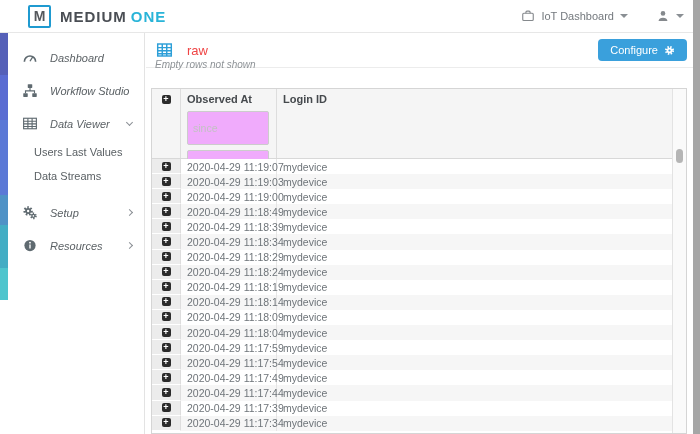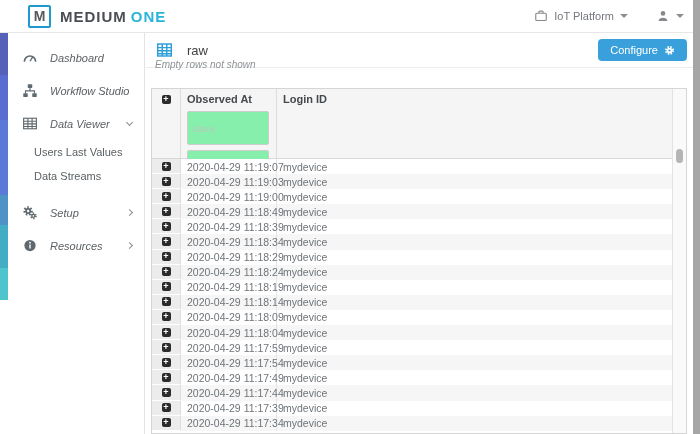--- a/index.html
+++ b/index.html
@@ -49,39 +49,39 @@
   .subnav { padding:0 0 8px 0; }
   .sub-item { height:24px; display:flex; align-items:center; padding-left:26px;
               font-size:11px; color:#5b6165; cursor:pointer; white-space:nowrap; }
 
   
   .main { position:absolute; left:146px; top:33px; width:547px; height:401px; background:#fff; }
   .panel-head { position:absolute; left:0; top:0; right:0; height:35px;
                 border-bottom:1px solid #ececec; display:flex; align-items:center; }
   .panel-icon { width:17px; height:16px; color:#2d9fd8; margin-left:10px; }
   .panel-icon svg { width:100%; height:100%; display:block; }
-  .panel-title { font-size:13px; color:#404040; margin-left:14px; }
+  .panel-title { font-size:13px; color:#ef4444; margin-left:14px; }
   .configure-btn { margin-left:auto; margin-right:6px; height:22px; padding:0 12px;
                    background:var(--btn-blue,#3aa0dc); color:#fff; border:none; border-radius:4px;
                    font-size:11px; font-family:"Liberation Sans",sans-serif; display:flex;
                    align-items:center; gap:6px; cursor:pointer; }
   .configure-btn svg { width:11px; height:11px; }
   .note { position:absolute; left:9px; top:26px; font-size:10px; font-style:italic; color:#8d9296; }
 
   
   .dtable { position:absolute; left:5px; top:55px; width:536px; bottom:0;
             border:1px solid #d5d5d5; background:#fff; }
   .thead { position:absolute; left:0; top:0; right:14px; height:70px; background:#f5f5f5;
            display:flex; border-bottom:1px solid #d8d8d8; }
   .h-plus { width:29px; border-right:1px solid #ddd; padding-top:6px; display:flex; justify-content:center; }
   .h-obs { width:96px; border-right:1px solid #ddd; padding:4px 2px 0 6px; }
   .h-login { flex:1; padding:4px 6px 0 6px; }
   .col-label { font-size:11px; font-weight:bold; color:#45494d; margin-bottom:6px; white-space:nowrap; }
-  .flt { display:block; border:1px solid #ccc; border-radius:2px; background:#86efac; height:19px;
-         font-size:10.5px; padding:16px 5px; color:#555; font-family:Liberation Serif, serif; outline:none; }
+  .flt { display:block; border:1px solid #ccc; border-radius:2px; background:#f0abfc; height:19px;
+         font-size:10.5px; padding:16px 5px; color:#555; font-family:Liberation Sans, sans-serif; outline:none; }
   .flt::placeholder { color:#c2c2c2; }
   .flt.small { width:82px; margin-bottom:5px; }
   .flt.wide { width:382px; height:21px; }
   .tbody { position:absolute; left:0; top:70px; right:14px; bottom:0; overflow:hidden; }
   .trow { height:15.1px; display:flex; align-items:center; font-size:10.5px; color:#6e7479;
           background:#fff; }
   .trow:nth-child(even) { background:#f6f6f6; }
   .cell-plus { width:29px; align-self:stretch; background:#ececec; border-right:1px solid #ddd;
                border-bottom:1px solid #fff; display:flex; align-items:center; justify-content:center; }
   .plusbox { width:9px; height:9px; background:#2b2b2b; border-radius:2px; color:#fff; font-size:9px;
@@ -109,21 +109,21 @@
       </div>
     </div>
     <div class="topbar-right">
       <div class="tb-group">
         <span class="ticon">
           <svg viewBox="0 0 20 20" fill="none" stroke="currentColor" stroke-width="1.6">
             <rect x="2.5" y="6" width="15" height="10.5" rx="1.5"></rect>
             <path d="M7 6V4.5A1.5 1.5 0 0 1 8.5 3h3A1.5 1.5 0 0 1 13 4.5V6"></path>
           </svg>
         </span>
-        <span>IoT Platform</span>
+        <span>IoT Dashboard</span>
         <span class="caret-down"></span>
       </div>
       <span class="tb-sep"></span>
       <div class="tb-group">
         <span class="ticon">
           <svg viewBox="0 0 20 20" fill="currentColor">
             <circle cx="10" cy="6.3" r="3.3"></circle>
             <path d="M3.6 17a6.5 5.6 0 0 1 12.8 0z"></path>
           </svg>
         </span>

